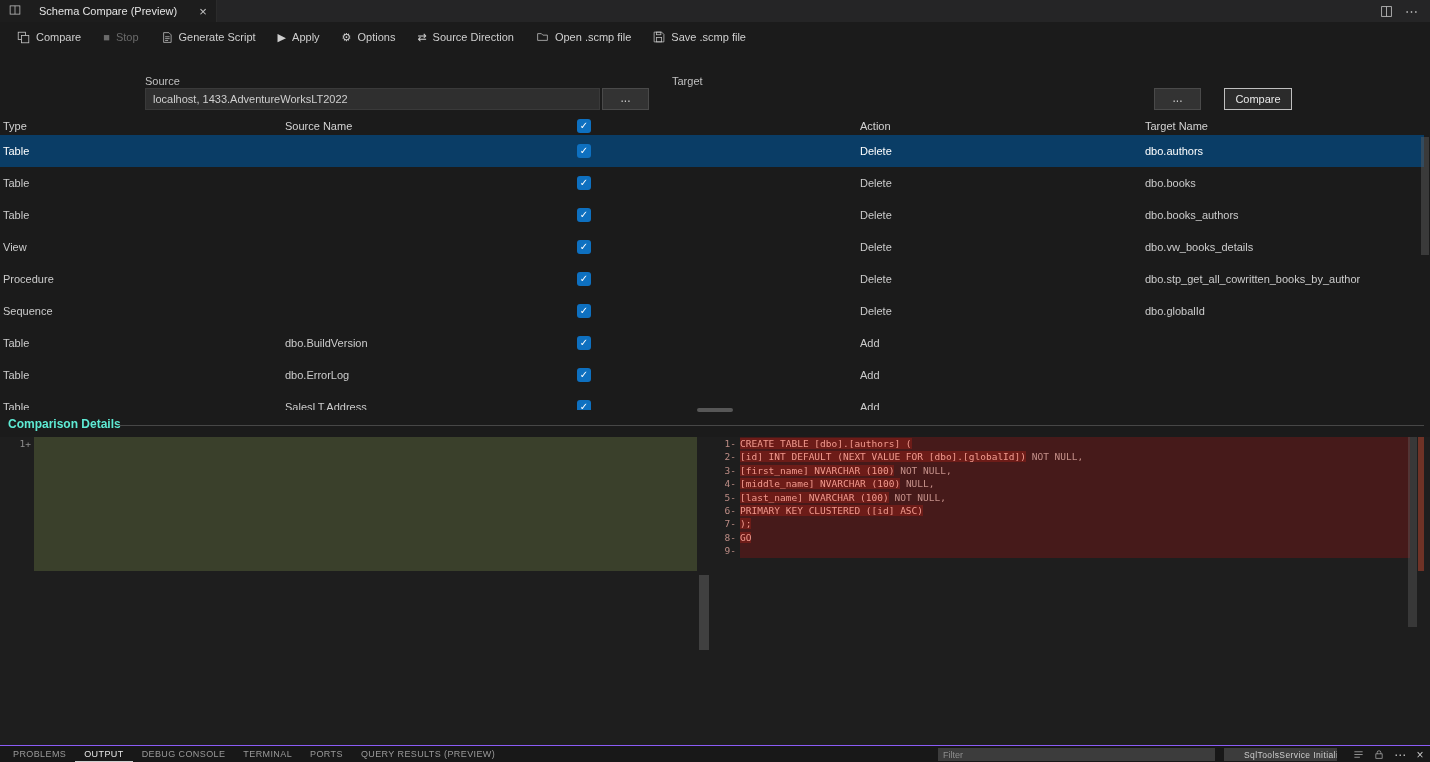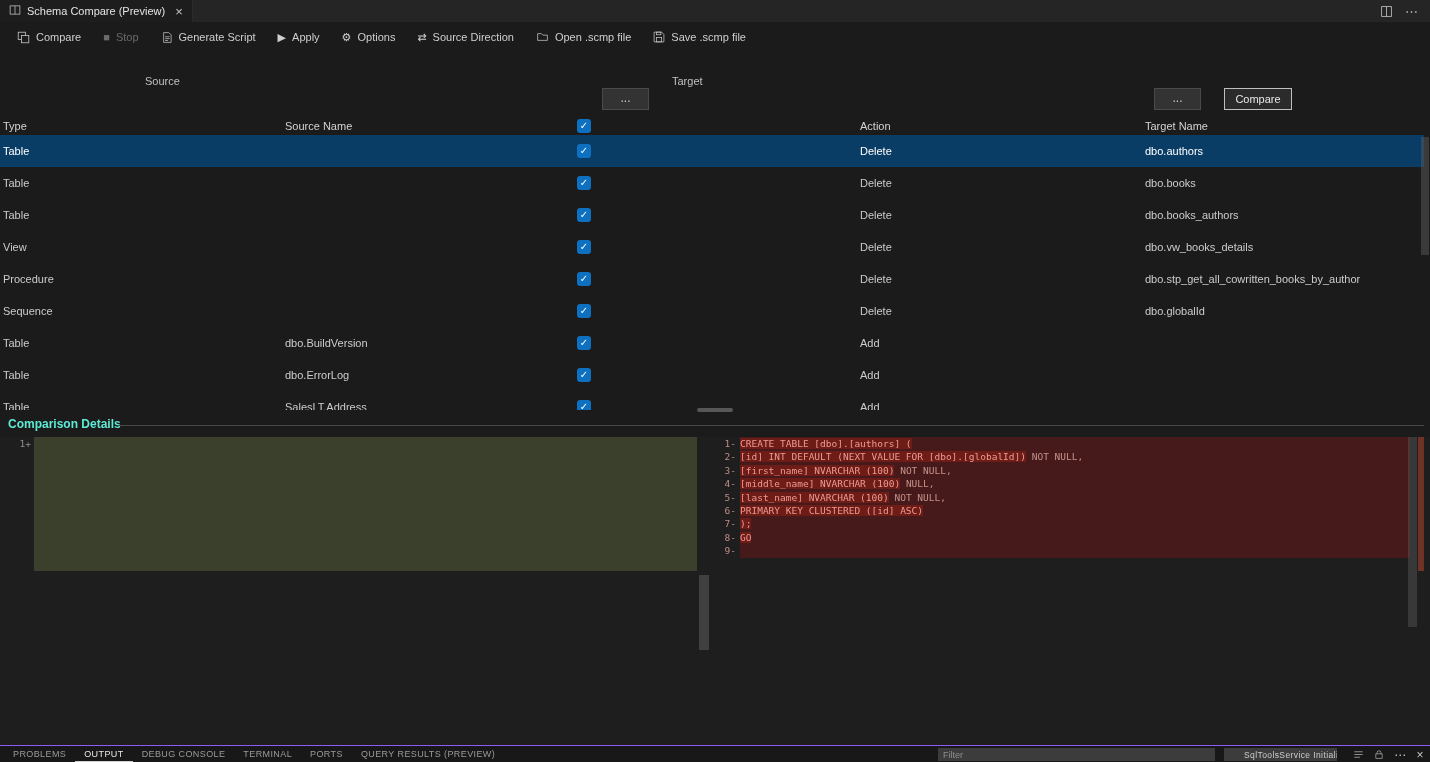--- a/index.html
+++ b/index.html
@@ -1,21 +1,21 @@
 <!DOCTYPE html>
 <html><head>
 <meta charset="utf-8">
 <style>
   *{box-sizing:border-box}
   html,body{margin:0;padding:0;background:#181818}
   .app{position:relative;width:1430px;height:762px;background:#1b1b1b;font-family:"Liberation Sans",sans-serif;color:#ccc;overflow:hidden}
 
   
   .tabbar{position:absolute;top:0;left:0;right:0;height:22px;background:#252526;display:flex;align-items:stretch}
-  .tab{display:flex;align-items:center;gap:6px;padding:0 9px;background:#1d1d1d;color:#e4e4e4;font-size:11px;border-right:1px solid #2b2b2b;cursor:pointer}
+  .tab{display:flex;align-items:center;gap:18px;padding:0 9px;background:#1d1d1d;color:#e4e4e4;font-size:11px;border-right:1px solid #2b2b2b;cursor:pointer}
   .tab-close{margin-left:4px;font-size:13px;color:#c5c5c5;cursor:pointer}
   .tab-actions{margin-left:auto;display:flex;align-items:center;gap:12px;padding-right:12px;color:#c5c5c5}
   .act-ico{display:flex;align-items:center;cursor:pointer}
   .act-ico.txt{font-size:13px}
 
   
   .toolbar{position:absolute;top:22px;left:0;right:0;height:30px;display:flex;align-items:center;padding-left:6px}
   .tbtn{display:flex;align-items:center;gap:6px;padding:0 11px;height:22px;font-size:11px;color:#cfcfcf;cursor:pointer;white-space:nowrap}
   .tbtn .gl{font-size:11px;line-height:1}
   .tbtn.disabled{color:#6a6a6a}
@@ -149,20 +149,21 @@
             <path d="M1.5 1.5h10l3 3v10h-13z" fill="none" stroke="#c5c5c5"></path>
             <rect x="4.5" y="8.5" width="7" height="6" fill="none" stroke="#c5c5c5"></rect>
             <rect x="4.5" y="1.5" width="6" height="3.5" fill="none" stroke="#c5c5c5"></rect>
           </svg>
         </span>
       <span>Save .scmp file</span>
     </div>
   </div>
 
   <span class="lbl" style="left:145px;top:75px">Source</span>
+  <input class="cinput" style="left: 145px; top: 88px; width: 455px;" value="localhost, 1433.AdventureWorksLT2022">
   <div class="browse" style="left:602px;top:88px">...</div>
 
   <span class="lbl" style="left:672px;top:75px">Target</span>
   <div class="browse" style="left:1154px;top:88px">...</div>
   <div class="cmpbtn" style="left:1224px;top:88px">Compare</div>
 
   <div class="grid">
     <div class="ghead">
       <span class="c-type">Type</span>
       <span class="c-src">Source Name</span>

